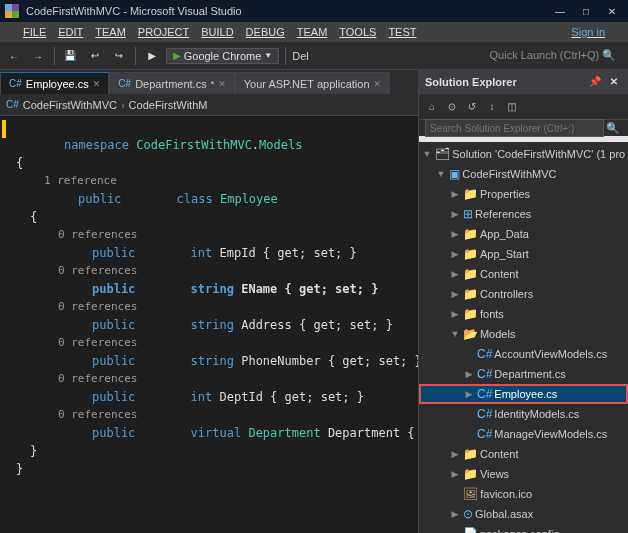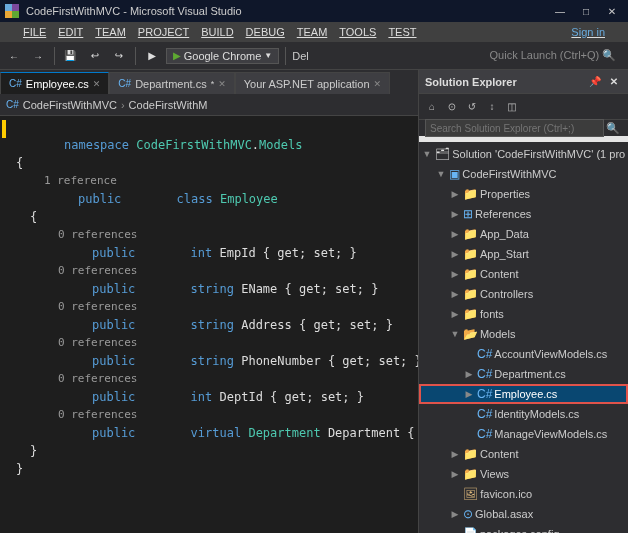--- a/index.html
+++ b/index.html
@@ -428,21 +428,21 @@
 
         <div class="code-line">
           <span style="padding-left:28px;"><span class="kw">public</span>&nbsp;<span class="kw">int</span>&nbsp;EmpId&nbsp;<span class="punct">{ get; set; }</span></span>
         </div>
 
         <div class="code-line">
           <span style="padding-left:42px;" class="ref-comment">0 references</span>
         </div>
 
         <div class="code-line">
-          <span style="padding-left:28px;"><span class="kw">public</span>&nbsp;<span class="kw">string</span>&nbsp;EName&nbsp;<span class="punct">{ get; set; }</span></span>
+          <span style="padding-left:28px;font-weight:bold;"><span class="kw">public</span>&nbsp;<span class="kw">string</span>&nbsp;EName&nbsp;<span class="punct">{ get; set; }</span></span>
         </div>
 
         <div class="code-line">
           <span style="padding-left:42px;" class="ref-comment">0 references</span>
         </div>
 
         <div class="code-line">
           <span style="padding-left:28px;"><span class="kw">public</span>&nbsp;<span class="kw">string</span>&nbsp;Address&nbsp;<span class="punct">{ get; set; }</span></span>
         </div>
 

